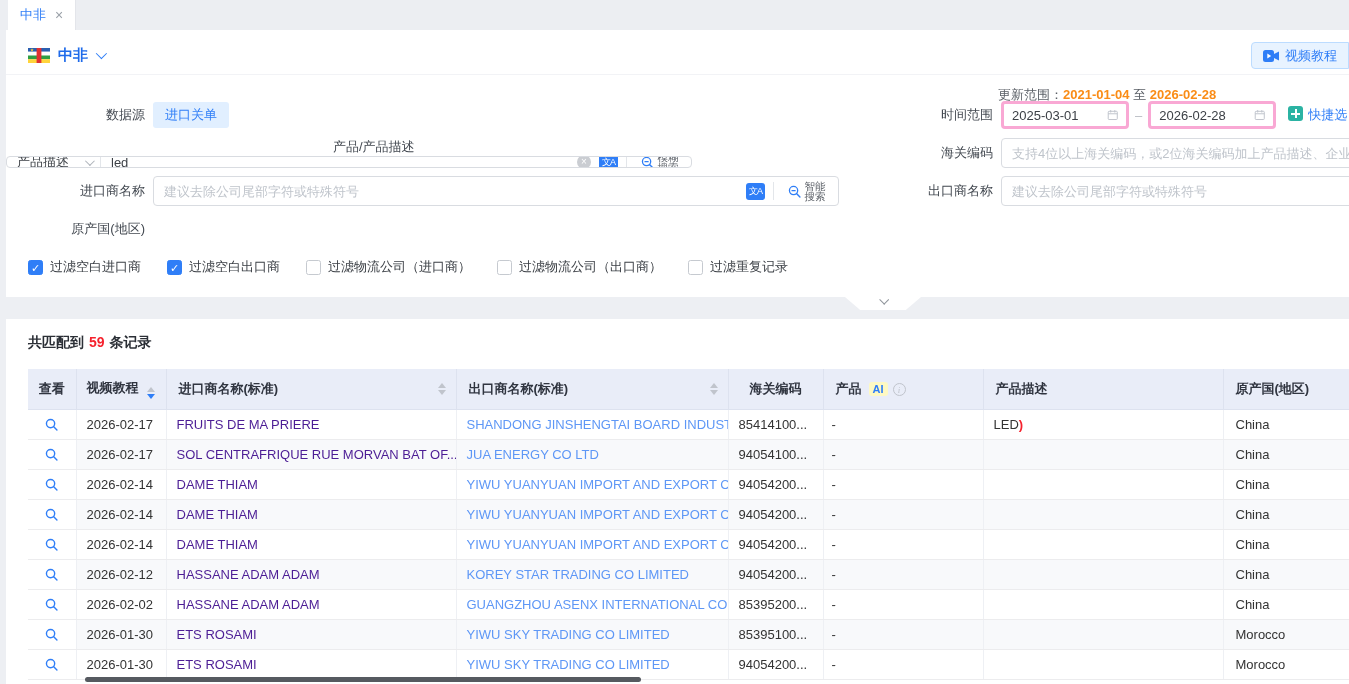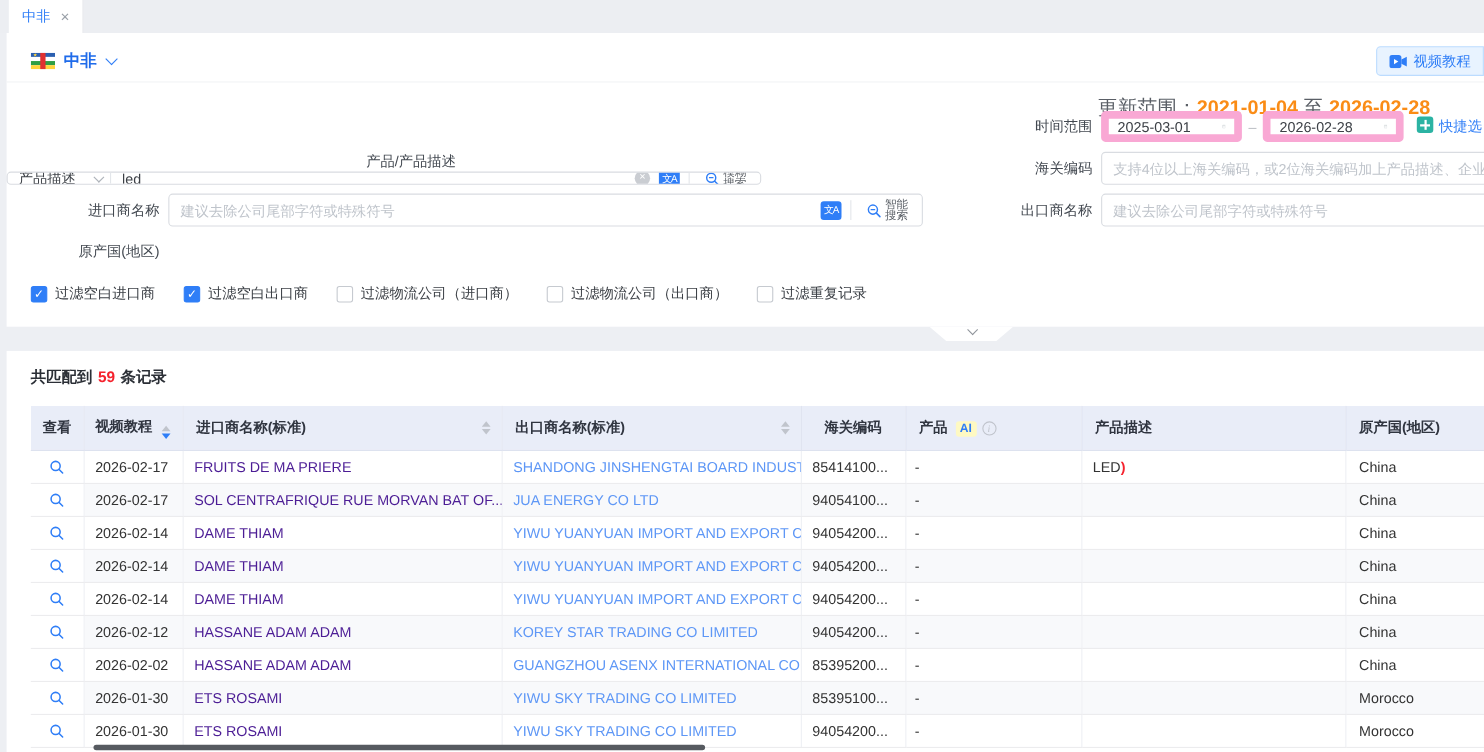--- a/index.html
+++ b/index.html
@@ -28,24 +28,24 @@
     border:1px solid #bcdcff; border-radius:4px 0 0 4px; display:flex; align-items:center; gap:6px;
     color:#2f7ef7; cursor:pointer; }
 
   
   .fr { position:absolute; display:flex; align-items:center; height:30px; white-space:nowrap; }
   .flabel { width:139px; text-align:right; margin-right:8px; color:#424850; flex:none; }
   .flabel.r { width:139px; }
   .tag-btn { height:26px; padding:0 12px; background:#e1efff; color:#2f7ef7; border:none;
     border-radius:3px; font-size:13px; cursor:pointer; }
 
-  .update-range { position:absolute; left:992px; top:56px; color:#5a5f66; font-size:18px; }
+  .update-range { position:absolute; left:992px; top:56px; color:#5a5f66; font-size:13px; }
   .orange { color:#fa8c16; font-weight:bold; }
 
-  .date-input { width:128px; height:28px; border:7px solid #f9a8d4; border-radius:4px; background:#fff;
+  .date-input { width:128px; height:28px; border:3px solid #f9a8d4; border-radius:4px; background:#fff;
     display:flex; align-items:center; justify-content:space-between; padding:0 8px; color:#3c4046;gap:28px; }
   .range-sep { color:#b8bcc2; margin:0 6px; }
   .quick-sel { display:flex; align-items:flex-start; gap:5px; margin-left:12px; color:#2f7ef7; cursor:pointer; }
   .qs-icon { width:15px; height:15px; border-radius:3px; background:#2bb3a3; position:relative; flex:none; }
   .qs-icon::before { content:""; position:absolute; left:3px; right:3px; top:6.5px; height:2px; background:#fff; }
   .qs-icon::after  { content:""; position:absolute; top:3px; bottom:3px; left:6.5px; width:2px; background:#fff; }
 
   .combo { height:30px; border:1px solid #d9dce1; border-radius:4px; background:#fff;
     display:flex; align-items:center; overflow:hidden; }
   .combo.w686 { width:686px; }
@@ -150,20 +150,24 @@
   </div>
 
   <div class="hdr-divider"></div>
 
   <div class="update-range">
     <span>更新范围：</span><span class="orange">2021-01-04</span>
     <span>至</span>
     <span class="orange">2026-02-28</span>
   </div>
 
+  <div class="fr" style="left:0; top:70px;">
+    <span class="flabel">数据源</span>
+    <button class="tag-btn">进口关单</button>
+  </div>
   <div class="fr" style="left:848px; top:70px;">
     <span class="flabel r">时间范围</span>
     <div class="date-input">
       <span>2025-03-01</span>
       <svg width="14" height="14" viewBox="0 0 14 14">
         <rect x="1.5" y="2.5" width="11" height="10" rx="1" fill="none" stroke="#c0c4cc" stroke-width="1.2"></rect>
         <line x1="4.5" y1="1" x2="4.5" y2="4" stroke="#c0c4cc" stroke-width="1.2"></line>
         <line x1="9.5" y1="1" x2="9.5" y2="4" stroke="#c0c4cc" stroke-width="1.2"></line>
         <line x1="1.5" y1="5.5" x2="12.5" y2="5.5" stroke="#c0c4cc" stroke-width="1.2"></line>
       </svg>

